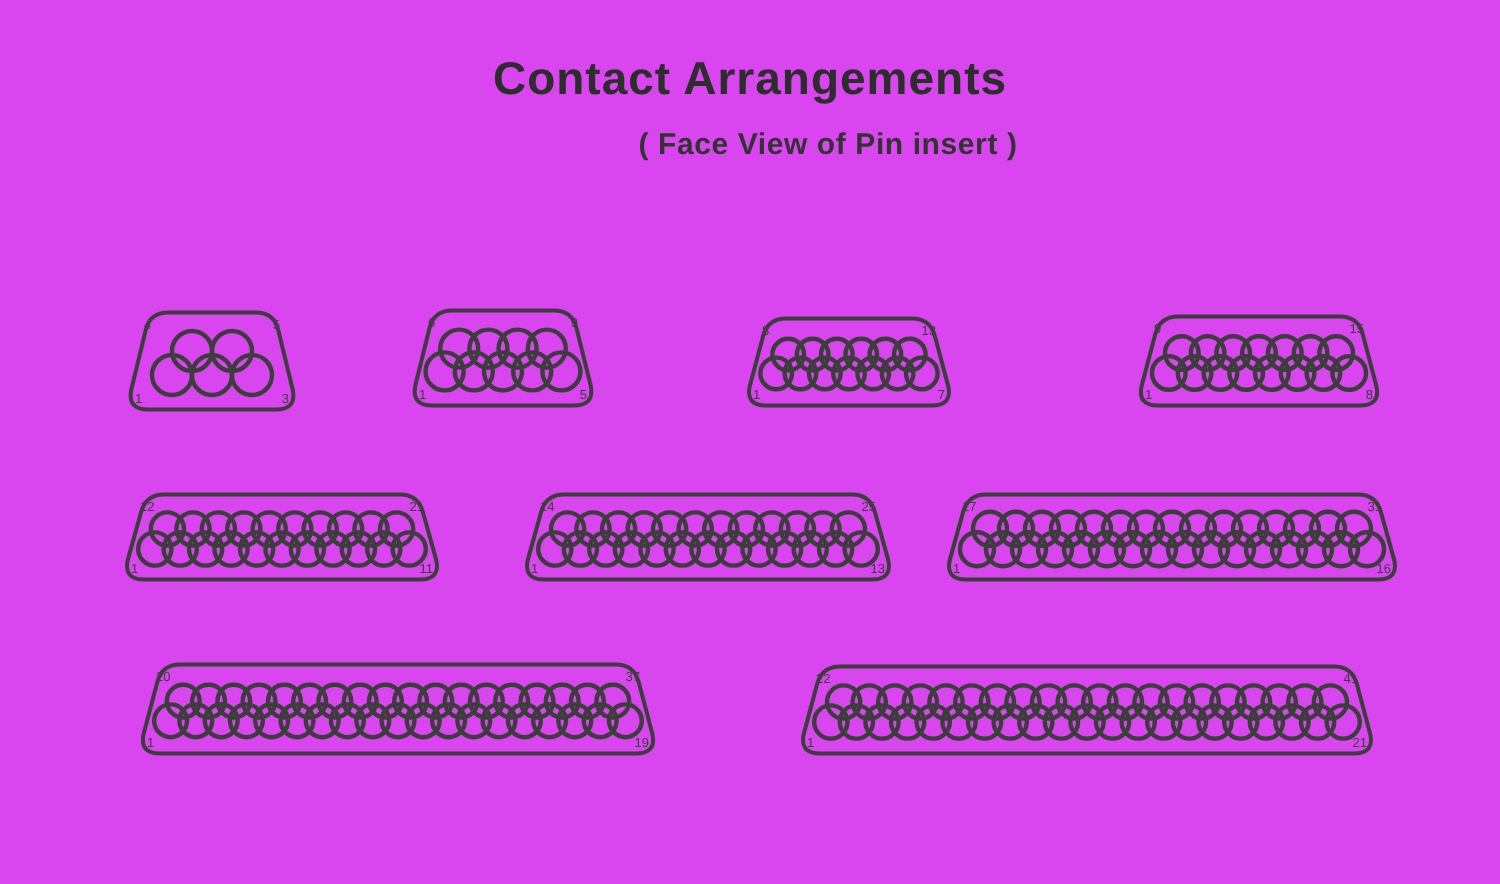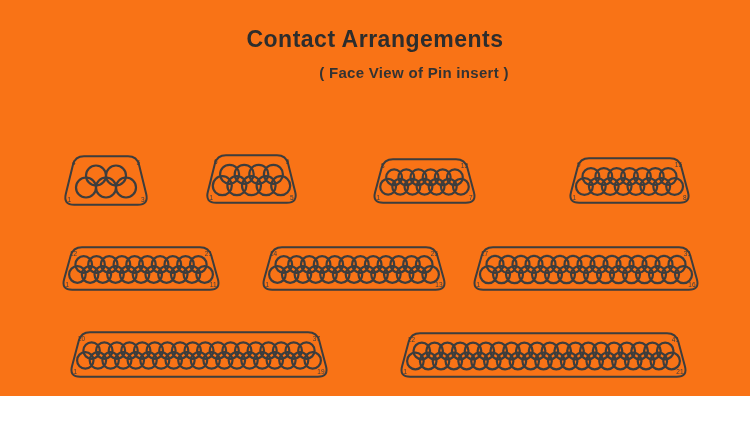--- a/index.html
+++ b/index.html
@@ -3,22 +3,22 @@
 <meta charset="utf-8">
 <style>
   html, body {
     margin: 0; padding: 0;
     background: #ffffff;
     font-family: "Liberation Sans", sans-serif;
   }
   #canvas {
     position: relative;
     width: 750px;
-    height: 396px;
-    background: #f97316;
+    height: 442px;
+    background: #d946ef;
     overflow: hidden;
   }
   .title {
     position: absolute;
     top: 26px; left: 0;
     width: 750px;
     text-align: center;
     font-size: 23px;
     font-weight: bold;
     color: #2d2d2d;

